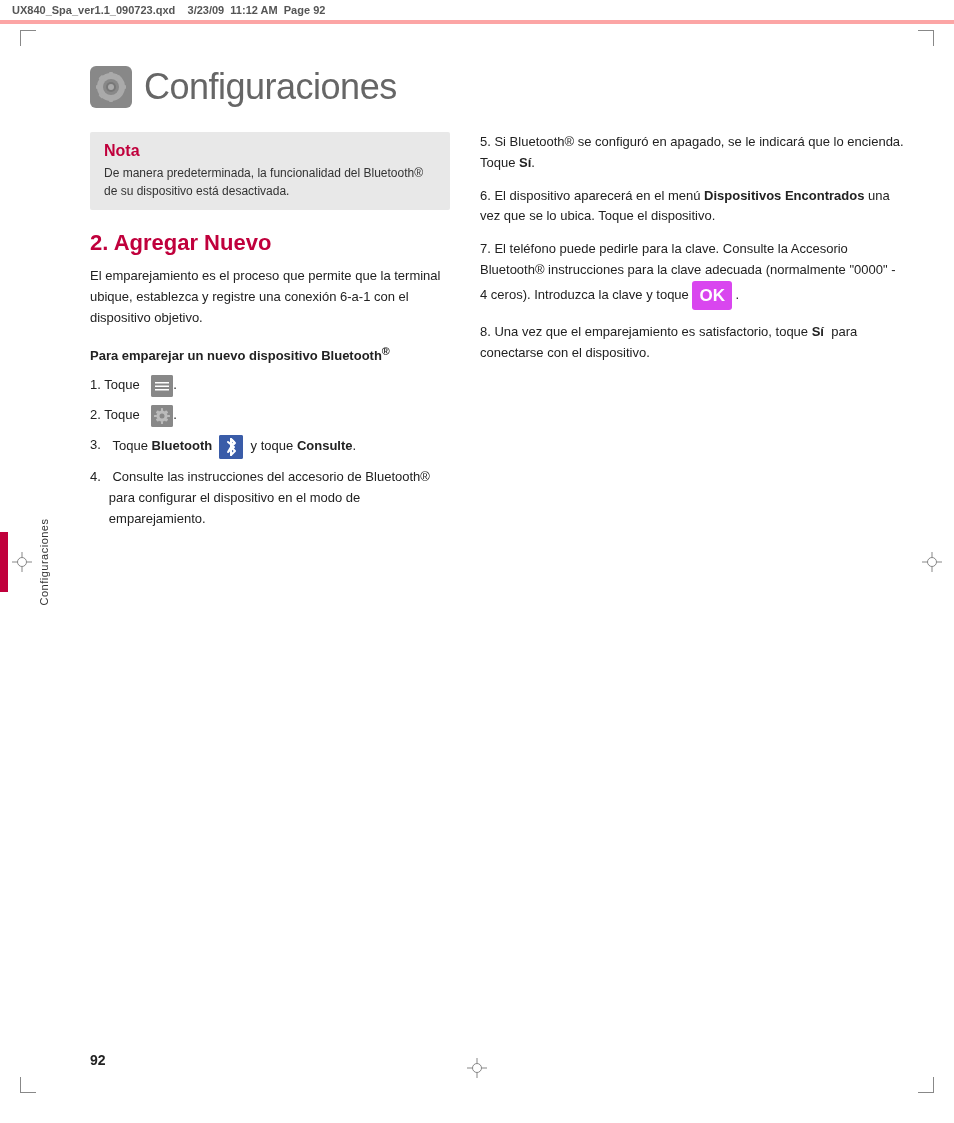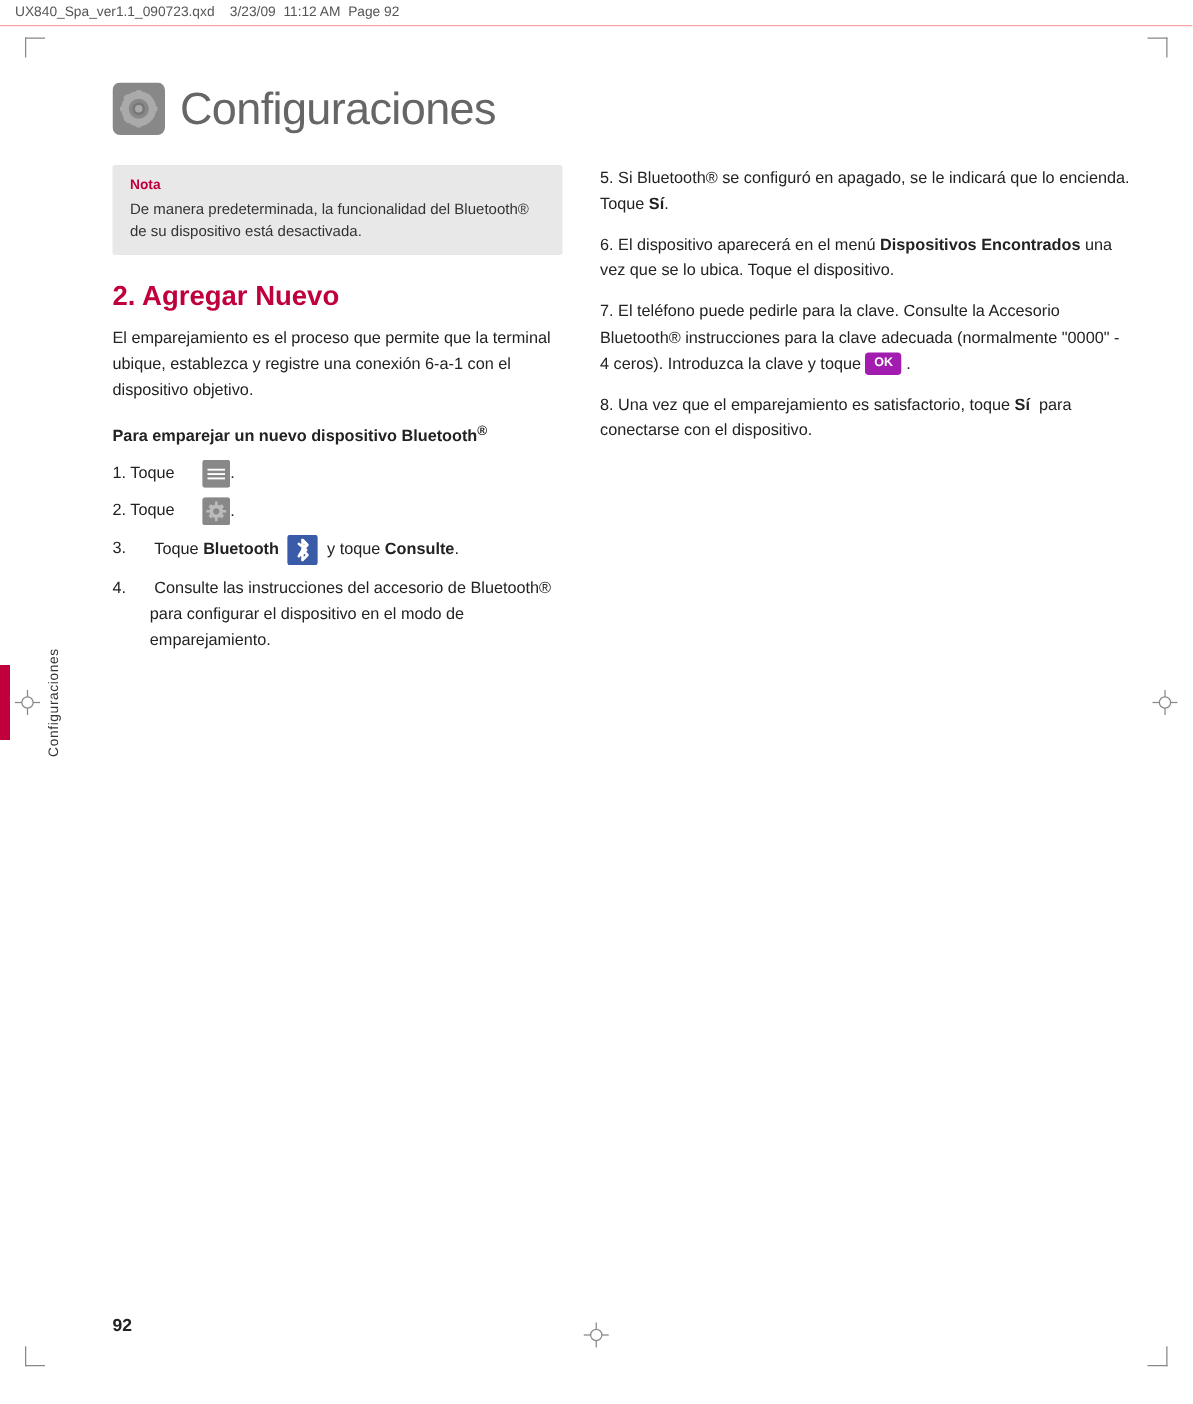--- a/index.html
+++ b/index.html
@@ -10,27 +10,28 @@
       background: #ffffff;
       font-family: Arial, Helvetica, sans-serif;
       font-size: 14px;
       color: #222;
       position: relative;
     }
 
     
     .header-bar {
       width: 100%;
-      border-bottom: 1px solid #fca5a5;
+      border-bottom: 4px solid #fca5a5;
       padding: 4px 12px;
       font-size: 11px;
       color: #555;
       display: flex;
       align-items: center;
       background: #fff;
+      font-weight: bold;
     }
 
     
     .corner-mark {
       position: absolute;
       width: 16px;
       height: 16px;
       pointer-events: none;
     }
     .corner-tl { top: 30px; left: 20px; border-top: 1px solid #888; border-left: 1px solid #888; }
@@ -194,21 +195,21 @@
 
     
     .note-box {
       background: #e8e8e8;
       padding: 10px 14px;
       margin-bottom: 20px;
       border-radius: 2px;
     }
 
     .note-title {
-      font-size: 11px;
+      font-size: 16px;
       font-weight: bold;
       color: #c0003c;
       margin-bottom: 4px;
     }
 
     .note-text {
       font-size: 12px;
       color: #333;
       line-height: 1.5;
     }
@@ -237,21 +238,21 @@
     }
 
     
     .step {
       font-size: 13px;
       color: #222;
       margin-bottom: 8px;
       line-height: 1.6;
       display: flex;
       align-items: flex-start;
-      gap: 19px;
+      gap: 8px;
     }
 
     .step-num {
       font-size: 13px;
       white-space: nowrap;
     }
 
     .step-text {
       flex: 1;
     }
@@ -418,21 +419,21 @@
 
       <div class="right-step">
         <span>5. Si Bluetooth® se configuró en apagado, se le indicará que lo encienda. Toque <b>Sí</b>.</span>
       </div>
 
       <div class="right-step">
         <span>6. El dispositivo aparecerá en el menú <b>Dispositivos Encontrados</b> una vez que se lo ubica. Toque el dispositivo.</span>
       </div>
 
       <div class="right-step">
-        <span>7. El teléfono puede pedirle para la clave. Consulte la Accesorio Bluetooth® instrucciones para la clave adecuada (normalmente "0000" - 4 ceros). Introduzca la clave y toque&nbsp;<span style="display:inline-block;background:#a21caf;color:#fff;font-size:10px;font-weight:bold;padding:1px 7px;border-radius:3px;vertical-align:middle;">OK</span>&nbsp;.</span>
+        <span>7. El teléfono puede pedirle para la clave. Consulte la Accesorio Bluetooth® instrucciones para la clave adecuada (normalmente "0000" - 4 ceros). Introduzca la clave y toque&nbsp;<span style="display:inline-block;background:#d946ef;color:#fff;font-size:17px;font-weight:bold;padding:1px 7px;border-radius:3px;vertical-align:middle;">OK</span>&nbsp;.</span>
       </div>
 
       <div class="right-step">
         <span>8. Una vez que el emparejamiento es satisfactorio, toque <b>Sí</b>&nbsp; para conectarse con el dispositivo.</span>
       </div>
 
 
     </div>
 
   </div>

